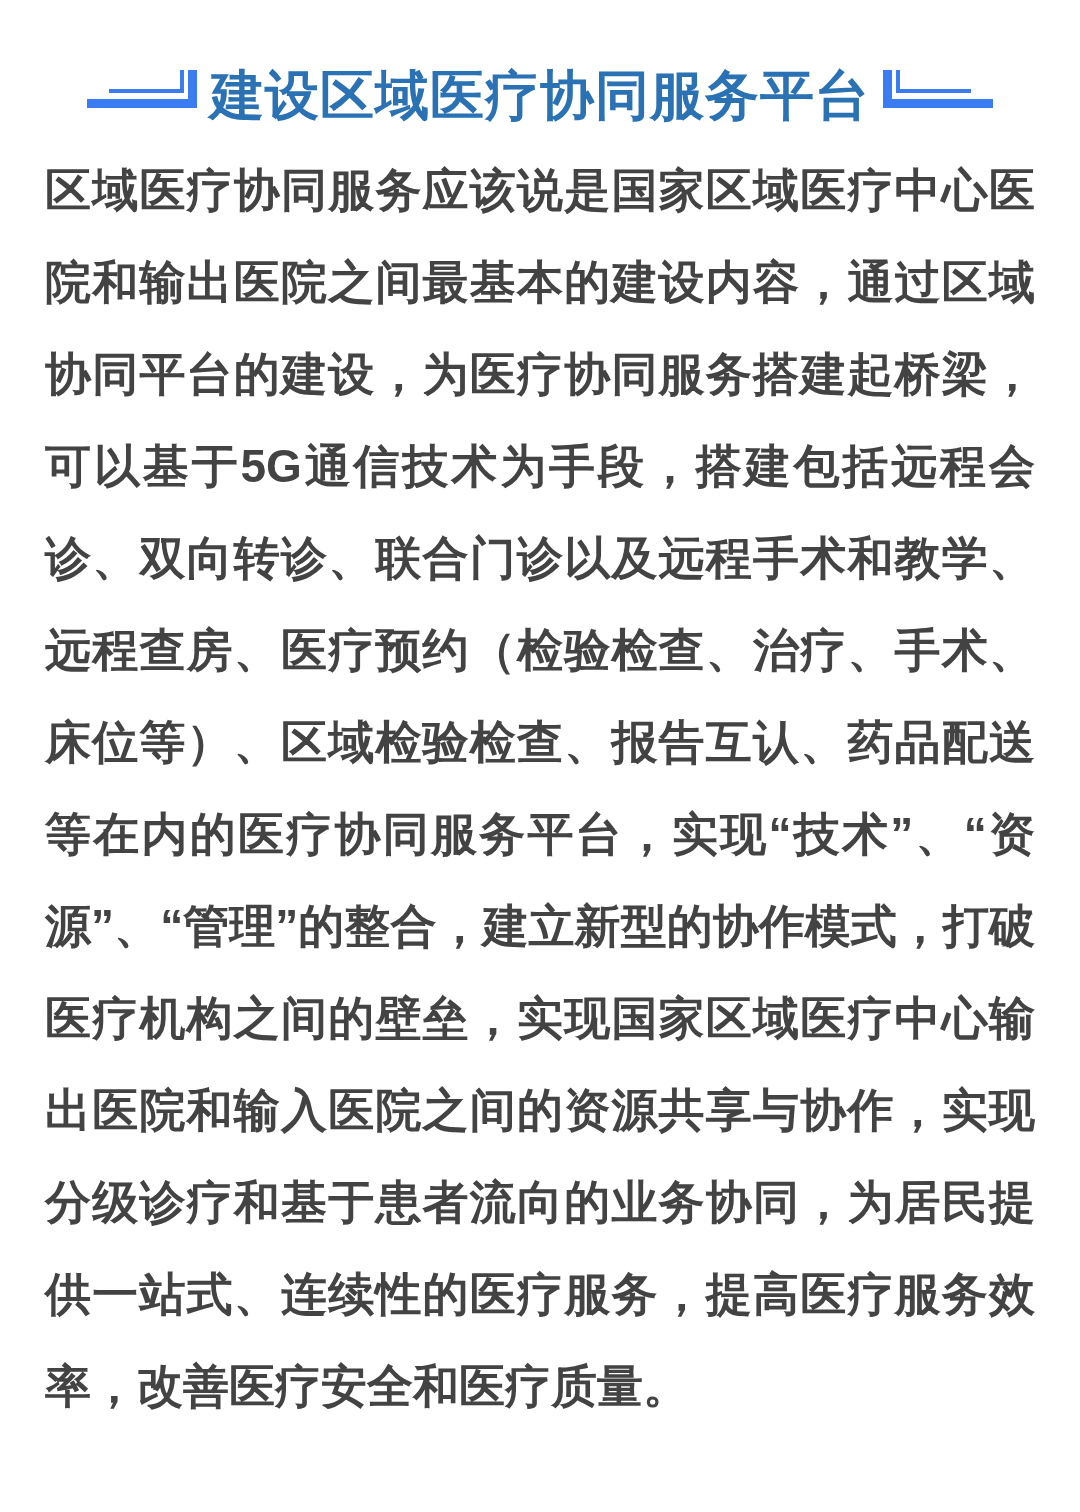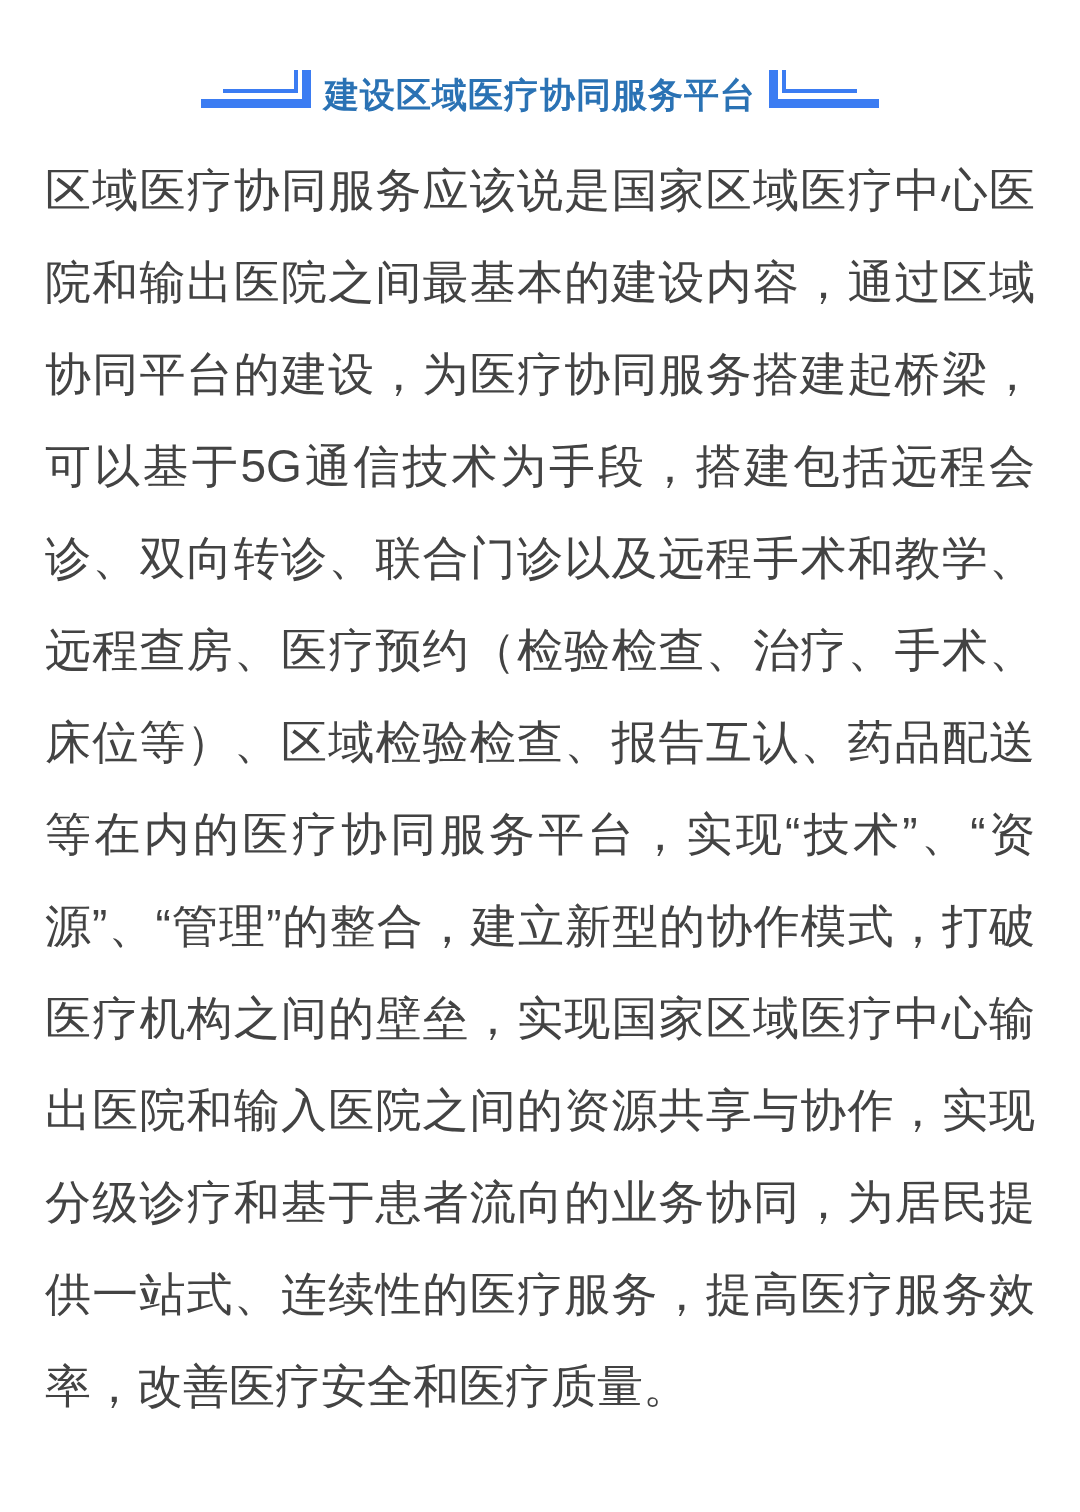--- a/index.html
+++ b/index.html
@@ -23,21 +23,21 @@
   
   .title-row{
     display:flex;
     align-items:center;
     justify-content:center;
     gap:13px;
     padding-top:64px;
     height:126px;
   }
   .page-title{
-    font-size:35px;
+    font-size:54px;
     font-weight:700;
     letter-spacing:1px;
     color:var(--title-color);
     white-space:nowrap;
     line-height:1.2;
   }
   
   .bracket{
     position:relative;
     width:110px; height:40px;
@@ -72,21 +72,21 @@
   }
   
   .article-body{
     margin:18px 45px 0 45px;
     width:990px;
   }
   .article-paragraph{
     font-size:46px;
     line-height:92px;
     color:var(--text-color);
-    font-weight:400;
+    font-weight:700;
     text-align:justify;
     text-justify:inter-ideograph;
     word-break:break-all;
   }
 </style>
 </head>
 <body>
 
 <div class="page">
 

